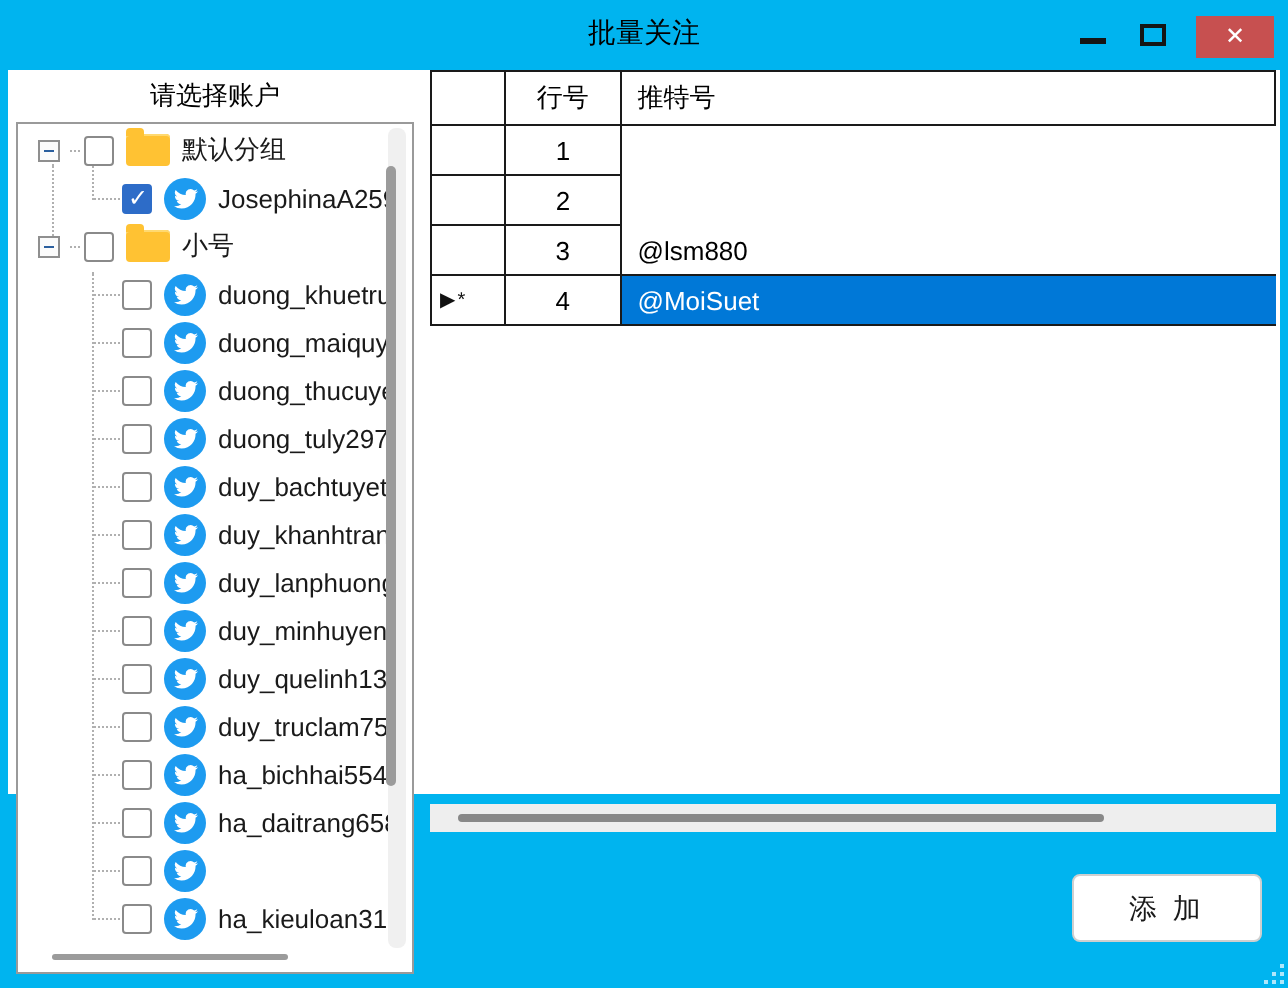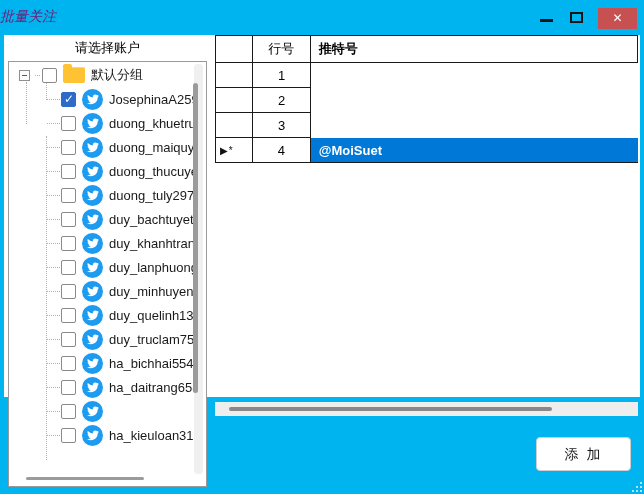--- a/index.html
+++ b/index.html
@@ -15,21 +15,21 @@
     background: #00B4EF;
     overflow: hidden;
   }
   
   .titlebar {
     position: absolute; left:0; top:0; width:644px; height:35px;
     background:#00B4EF;
   }
   .title {
     position:absolute; left:0; right:0; top:8px;
-    text-align:left; font-size:14px; color:#701a75;font-style:italic;
+    text-align:center; font-size:14px; color:#000000;
   }
   .btn-min {
     position:absolute; left:536px; top:6px; width:22px; height:22px;
     cursor:default;
   }
   .btn-min .bar { position:absolute; left:4px; top:13px; width:13px; height:3px; background:#151515; }
   .btn-max {
     position:absolute; left:566px; top:6px; width:22px; height:22px;
   }
   .btn-max .box { position:absolute; left:4px; top:6px; width:13px; height:11px; border:2px solid #151515; background:transparent; }
@@ -122,21 +122,21 @@
   }
   .grow { display:flex; height:25px; }
   .grow.head { height:27px; }
   .gcell {
     border-right:1px solid #1a1a1a; border-bottom:1px solid #1a1a1a;
     display:flex; align-items:center; overflow:hidden;
     background:#fff; color:#000;
   }
   .c0 { width:37px; justify-content:flex-start; padding-left:4px; }
   .c1 { width:58px; justify-content:center; }
-  .c2 { width:328px; justify-content:flex-start; padding-left:8px; border-right:none;font-weight:bold; }
+  .c2 { width:328px; justify-content:flex-start; padding-left:8px; border-right:none; }
   .grow.head .c2 { border-right:1px solid #1a1a1a; }
   .gcell.sel { background:#0078D7; color:#ffffff; }
   .ind { font-size:10px; color:#111; letter-spacing:1px; }
   
   .tbl-htrack {
     position:absolute; left:211px; top:367px; width:423px; height:14px;
     background:#eeeeee;
   }
   .tbl-hthumb {
     position:absolute; left:14px; top:5px; width:323px; height:4px;
@@ -190,20 +190,27 @@
           </div>
           <div class="tree-row account">
             <span class="cbx checked"></span>
             <span class="twitter">
               <svg viewBox="0 0 16 16" xmlns="http://www.w3.org/2000/svg">
                 <path d="M5.026 15c6.038 0 9.341-5.003 9.341-9.334 0-.14 0-.282-.006-.422A6.685 6.685 0 0 0 16 3.542a6.658 6.658 0 0 1-1.889.518 3.301 3.301 0 0 0 1.447-1.817 6.533 6.533 0 0 1-2.087.793A3.286 3.286 0 0 0 7.875 6.03a9.325 9.325 0 0 1-6.767-3.429 3.289 3.289 0 0 0 1.018 4.382A3.323 3.323 0 0 1 .64 6.575v.045a3.288 3.288 0 0 0 2.632 3.218 3.203 3.203 0 0 1-.865.115 3.23 3.23 0 0 1-.614-.057 3.283 3.283 0 0 0 3.067 2.277A6.588 6.588 0 0 1 .78 13.58a6.32 6.32 0 0 1-.78-.045A9.344 9.344 0 0 0 5.026 15z"></path>
               </svg>
             </span>
             <span class="tree-label">JosephinaA259</span>
           </div>
+          <div class="tree-row group">
+            <span class="expander"></span>
+            <span class="stub"></span>
+            <span class="cbx"></span>
+            <span class="folder"></span>
+            <span class="tree-label">小号</span>
+          </div>
           <div class="tree-row account">
             <span class="cbx"></span>
             <span class="twitter">
               <svg viewBox="0 0 16 16" xmlns="http://www.w3.org/2000/svg">
                 <path d="M5.026 15c6.038 0 9.341-5.003 9.341-9.334 0-.14 0-.282-.006-.422A6.685 6.685 0 0 0 16 3.542a6.658 6.658 0 0 1-1.889.518 3.301 3.301 0 0 0 1.447-1.817 6.533 6.533 0 0 1-2.087.793A3.286 3.286 0 0 0 7.875 6.03a9.325 9.325 0 0 1-6.767-3.429 3.289 3.289 0 0 0 1.018 4.382A3.323 3.323 0 0 1 .64 6.575v.045a3.288 3.288 0 0 0 2.632 3.218 3.203 3.203 0 0 1-.865.115 3.23 3.23 0 0 1-.614-.057 3.283 3.283 0 0 0 3.067 2.277A6.588 6.588 0 0 1 .78 13.58a6.32 6.32 0 0 1-.78-.045A9.344 9.344 0 0 0 5.026 15z"></path>
               </svg>
             </span>
             <span class="tree-label">duong_khuetru</span>
           </div>
           <div class="tree-row account">
@@ -340,20 +347,21 @@
             <div class="gcell c0"></div>
             <div class="gcell c1">1</div>
           </div>
           <div class="grow">
             <div class="gcell c0"></div>
             <div class="gcell c1">2</div>
           </div>
           <div class="grow">
             <div class="gcell c0"></div>
             <div class="gcell c1">3</div>
+            <div class="gcell c2">@lsm880</div>
           </div>
           <div class="grow">
             <div class="gcell c0">
               <span class="ind">▶*</span>
             </div>
             <div class="gcell c1">4</div>
             <div class="gcell c2 sel">@MoiSuet</div>
           </div>
         </div>
     </div>

